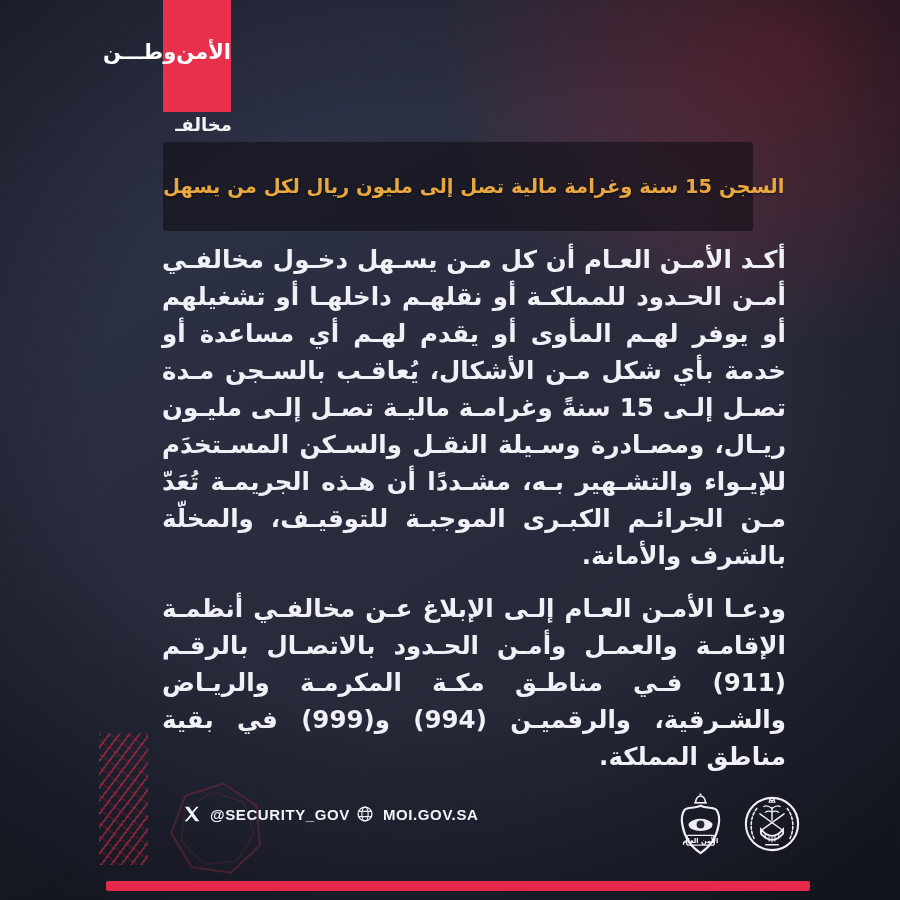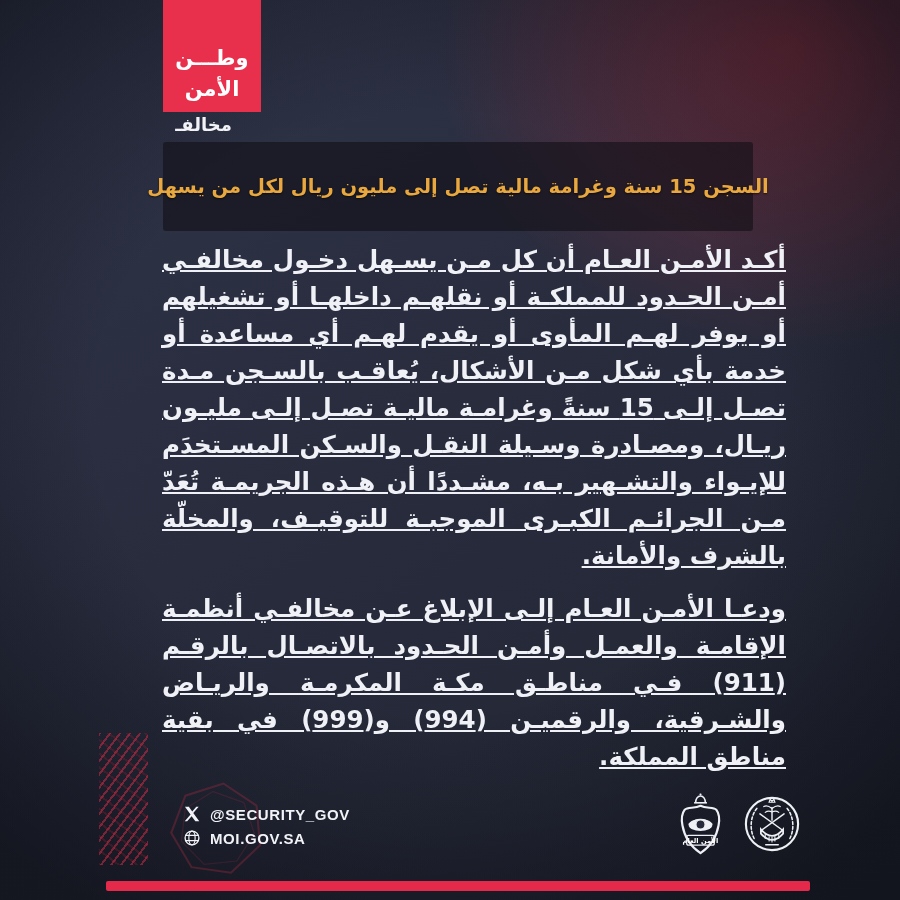--- a/index.html
+++ b/index.html
@@ -8,44 +8,44 @@
     background:linear-gradient(150deg,#30354a 0%,#2a2e40 35%,#262a3a 60%,#222633 100%);
     font-family:"DejaVu Sans",sans-serif;
   }
   .glow{position:absolute;inset:0;pointer-events:none;
     background:radial-gradient(58% 50% at 88% 5%, rgba(122,44,60,0.85) 0%, rgba(122,44,60,0.38) 38%, rgba(122,44,60,0) 68%);}
   .vignette{position:absolute;inset:0;pointer-events:none;
     background:radial-gradient(72% 64% at 48% 46%, rgba(0,0,0,0) 52%, rgba(6,7,12,0.55) 100%);}
   .layer{position:absolute;}
 
   
-  .brand-block{left:163px;top:0;width:98px;height:112px;background:#e8304c;
-    display:flex;flex-direction:column;justify-content:flex-end;align-items:center;padding-bottom:7px;box-sizing:border-box;}
+  .brand-block{left:163px;top:0;width:68px;height:112px;background:#e8304c;
+    display:flex;flex-direction:row;justify-content:flex-end;align-items:center;padding-bottom:7px;box-sizing:border-box;}
   .brand-word{direction:rtl;color:#ffffff;font-weight:bold;font-size:21px;line-height:31px;text-align:center;white-space:nowrap;}
   .brand-word3{left:163px;top:114px;width:81px;direction:rtl;color:#f2f3f6;font-weight:bold;font-size:18px;text-align:center;white-space:nowrap;}
 
   
   .headline-panel{left:163px;top:142px;width:590px;height:89px;background:rgba(16,15,22,0.6);border-radius:3px;
-    display:flex;flex-direction:column;justify-content:center;align-items:center;gap:23px;}
+    display:flex;flex-direction:column;justify-content:center;align-items:flex-start;gap:23px;}
   .headline-line{direction:rtl;white-space:nowrap;font-weight:bold;font-size:19.5px;color:#e9a83f;
     text-shadow:0 1px 2px rgba(0,0,0,0.55);}
 
   
   .body-text{right:114px;top:241px;width:624px;direction:rtl;text-align:justify;
     color:#eff1f6;font-weight:bold;font-size:24.5px;line-height:37px;}
-  .body-text p{margin:0 0 16px 0;text-decoration:underline;}
+  .body-text p{margin:0 0 16px 0;}
 
   
   .stripes{left:99px;top:733px;width:49px;height:132px;opacity:0.85;
     background:
       repeating-linear-gradient(127deg, rgba(230,48,76,0.55) 0px, rgba(230,48,76,0.55) 2px, rgba(0,0,0,0) 2px, rgba(0,0,0,0) 8px),
       repeating-linear-gradient(37deg, rgba(150,28,48,0.35) 0px, rgba(150,28,48,0.35) 2px, rgba(0,0,0,0) 2px, rgba(0,0,0,0) 11px);}
   .emblem-outline{left:164px;top:780px;width:106px;height:98px;opacity:0.55;}
 
-  .social{left:183px;top:805px;display:flex;flex-direction:column;gap:6px;}
+  .social{left:183px;top:805px;display:flex;flex-direction:row;gap:6px;}
   .social-row{display:flex;align-items:center;gap:9px;}
   .social-row .txt{color:#f2f3f7;font-family:"Liberation Sans",sans-serif;font-weight:bold;
     font-size:15px;letter-spacing:0.6px;white-space:nowrap;}
   .icon-18{width:18px;height:18px;flex:0 0 auto;}
 
   .ps-emblem{left:669px;top:790px;width:63px;height:69px;}
   .moi-emblem{left:743px;top:793px;width:58px;height:62px;}
 
   .bottom-bar{left:106px;top:881px;width:704px;height:10px;background:#e5294a;border-radius:2px;}
 </style>

